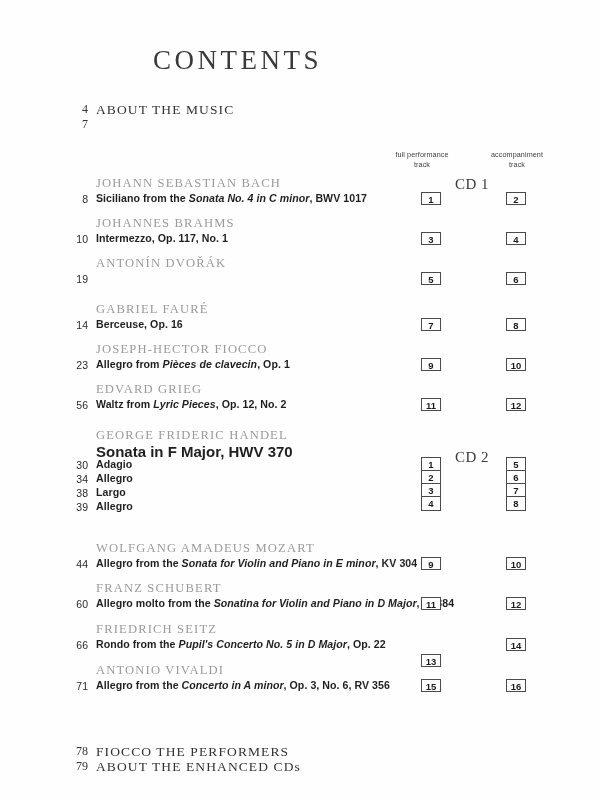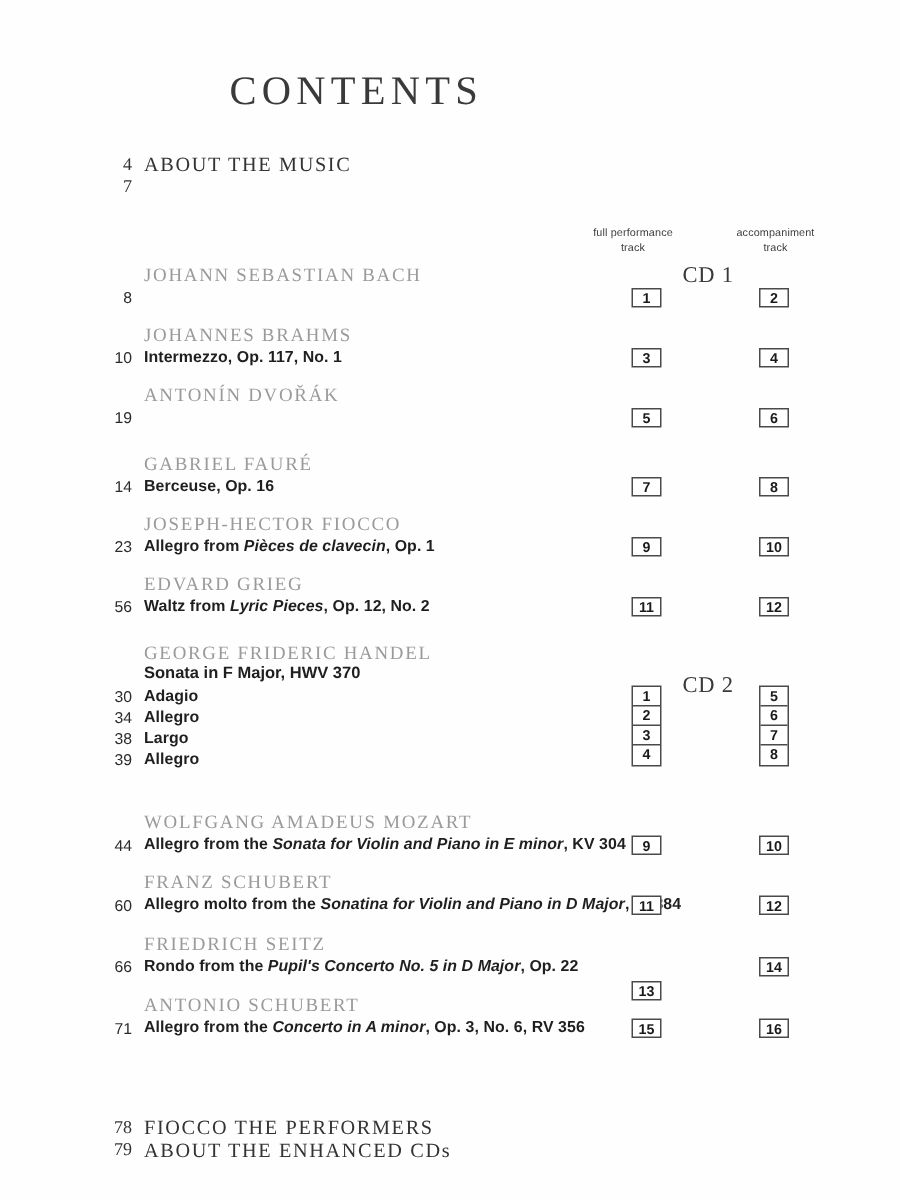--- a/index.html
+++ b/index.html
@@ -138,21 +138,21 @@
     letter-spacing: 0.05px;
   }
   .work-row .ttl em {
     font-style: italic;
     font-weight: bold;
   }
   .sub-head {
     position: absolute;
     left: 96px;
     font-family: "Liberation Sans", sans-serif;
-    font-size: 11px;
+    font-size: 15px;
     font-weight: bold;
     color: #1f1f1f;
     white-space: nowrap;
   }
 
   
   .tbox {
     position: absolute;
     width: 20px;
     height: 13px;
@@ -219,20 +219,21 @@
   </div>
 
   <div class="cd-marker" id="cd-marker-1">CD 1</div>
   <div class="cd-marker" id="cd-marker-2">CD 2</div>
 
   <div id="entries-root">
       <div class="entry" style="top: 176px;">
         <div class="composer">JOHANN SEBASTIAN BACH</div>
         <div class="work-row" style="top: 15px;">
           <span class="pg">8</span>
+          <span class="ttl">Siciliano from the <em>Sonata No. 4 in C minor</em>, BWV 1017</span>
         </div>
         <div class="tbox col-full" style="top: 16px;">1</div>
         <div class="tbox col-acc" style="top: 16px;">2</div>
       </div>
       <div class="entry" style="top: 216px;">
         <div class="composer">JOHANNES BRAHMS</div>
         <div class="work-row" style="top: 15px;">
           <span class="pg">10</span>
           <span class="ttl">Intermezzo, Op. 117, No. 1</span>
         </div>
@@ -327,21 +328,21 @@
       <div class="entry" style="top: 622px;">
         <div class="composer">FRIEDRICH SEITZ</div>
         <div class="work-row" style="top: 15px;">
           <span class="pg">66</span>
           <span class="ttl">Rondo from the <em>Pupil's Concerto No. 5 in D Major</em>, Op. 22</span>
         </div>
         <div class="tbox col-full" style="top: 32px;">13</div>
         <div class="tbox col-acc" style="top: 16px;">14</div>
       </div>
       <div class="entry" style="top: 663px;">
-        <div class="composer">ANTONIO SCHUBERT</div>
+        <div class="composer">ANTONIO VIVALDI</div>
         <div class="work-row" style="top: 15px;">
           <span class="pg">71</span>
           <span class="ttl">Allegro from the <em>Concerto in A minor</em>, Op. 3, No. 6, RV 356</span>
         </div>
         <div class="tbox col-full" style="top: 16px;">15</div>
         <div class="tbox col-acc" style="top: 16px;">16</div>
       </div>
     </div>
 
   <div class="fm-list" id="back-matter">

